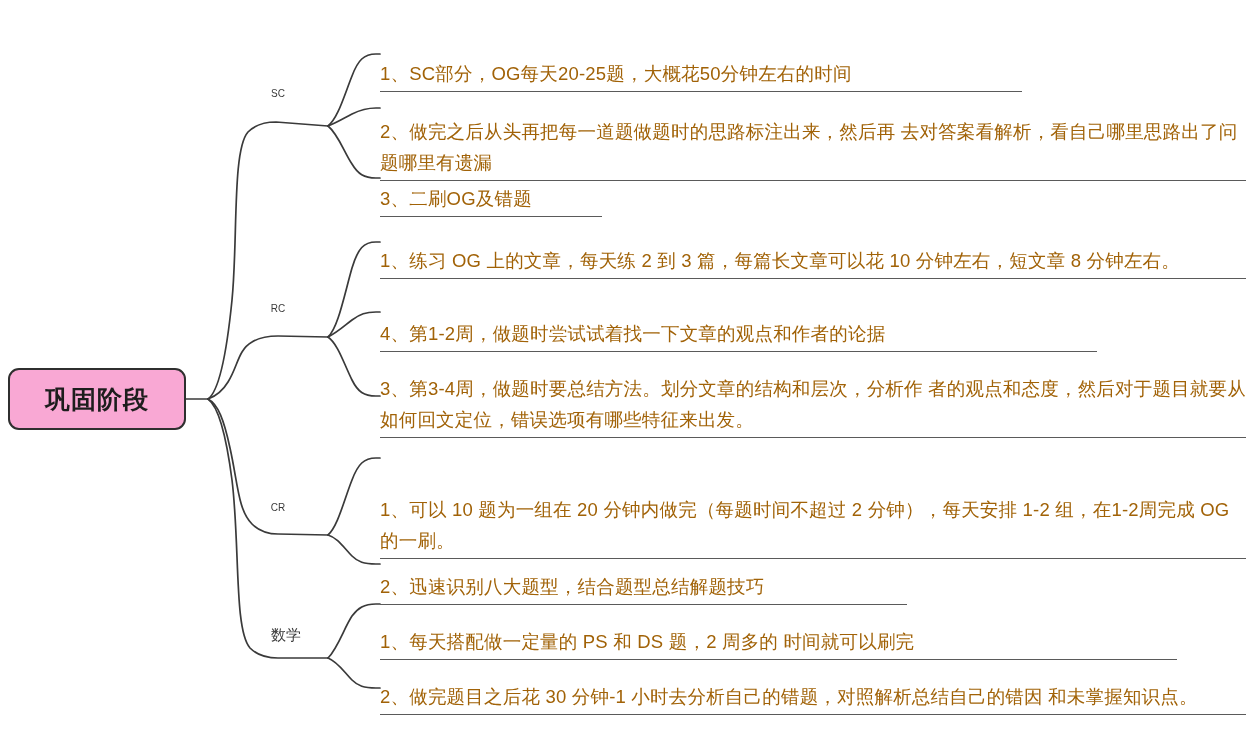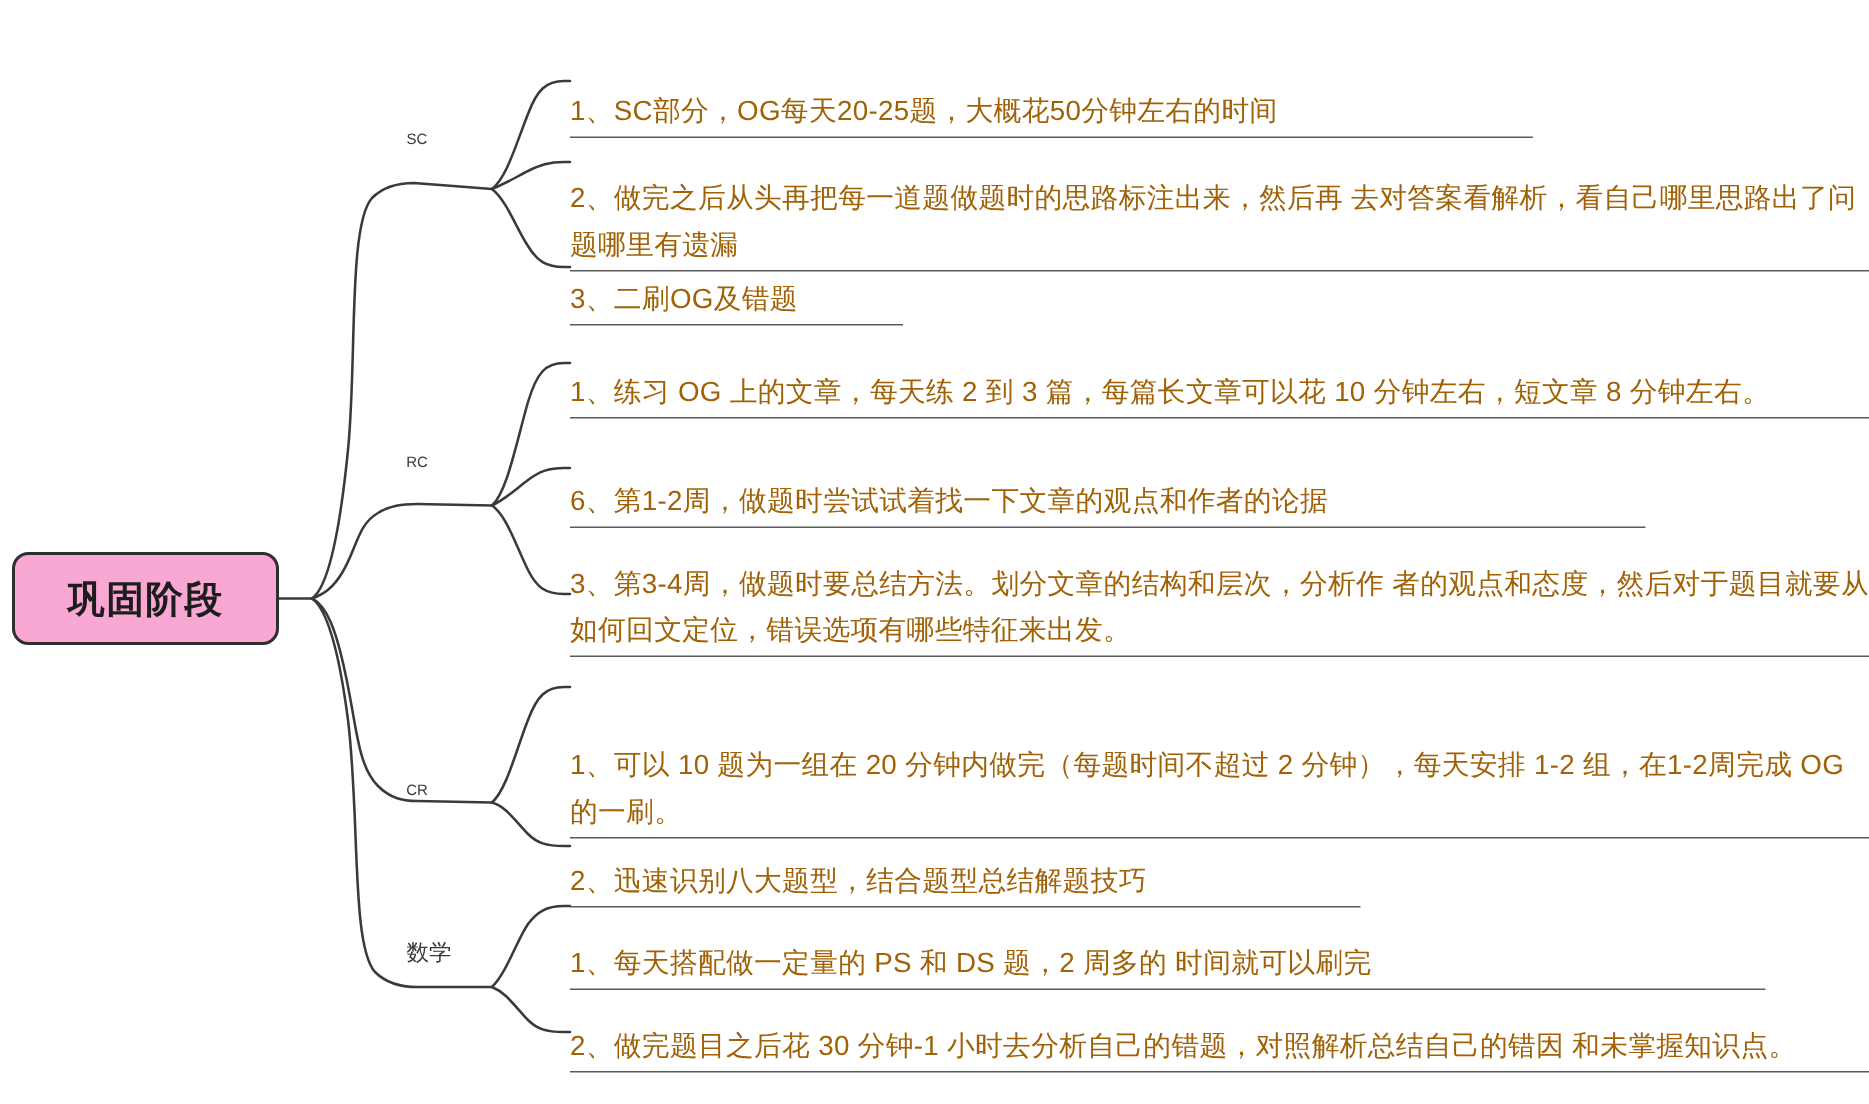--- a/index.html
+++ b/index.html
@@ -124,21 +124,21 @@
     <path d="M 328 658 C 338 648 344 628 352 616 C 358 608 364 604 376 604 L 380 604"></path>
     <path d="M 328 658 C 338 662 344 672 352 680 C 358 686 364 688 376 688 L 380 688"></path>
   </svg>
 
   <div class="root-node">
     <span class="root-label">巩固阶段</span>
   </div>
 
   <div class="branch-label" style="left:278px; top:88px;">SC</div>
   <div class="branch-label" style="left:278px; top:303px;">RC</div>
-  <div class="branch-label" style="left:278px; top:522px;">CR</div>
+  <div class="branch-label" style="left:278px; top:502px;">CR</div>
   <div class="branch-label cjk" style="left:286px; top:626px;">数学</div>
 
   <div class="leaf short" style="left:380px; top:22px; width:642px; --rule-w:100%;">
     <span class="leaf-text">1、SC部分，OG每天20-25题，大概花50分钟左右的时间</span>
     <span class="leaf-rule"></span>
   </div>
 
   <div class="leaf" style="left:380px; top:80px; width:866px;">
     <span class="leaf-text">2、做完之后从头再把每一道题做题时的思路标注出来，然后再 去对答案看解析，看自己哪里思路出了问题哪里有遗漏</span>
     <span class="leaf-rule"></span>
@@ -148,21 +148,21 @@
     <span class="leaf-text">3、二刷OG及错题</span>
     <span class="leaf-rule"></span>
   </div>
 
   <div class="leaf" style="left:380px; top:209px; width:866px;">
     <span class="leaf-text">1、练习 OG 上的文章，每天练 2 到 3 篇，每篇长文章可以花 10 分钟左右，短文章 8 分钟左右。</span>
     <span class="leaf-rule"></span>
   </div>
 
   <div class="leaf short" style="left:380px; top:282px; width:717px; --rule-w:100%;">
-    <span class="leaf-text">6、第1-2周，做题时尝试试着找一下文章的观点和作者的论据</span>
+    <span class="leaf-text">4、第1-2周，做题时尝试试着找一下文章的观点和作者的论据</span>
     <span class="leaf-rule"></span>
   </div>
 
   <div class="leaf" style="left:380px; top:337px; width:866px;">
     <span class="leaf-text">3、第3-4周，做题时要总结方法。划分文章的结构和层次，分析作 者的观点和态度，然后对于题目就要从如何回文定位，错误选项有哪些特征来出发。</span>
     <span class="leaf-rule"></span>
   </div>
 
   <div class="leaf" style="left:380px; top:458px; width:866px;">
     <span class="leaf-text">1、可以 10 题为一组在 20 分钟内做完（每题时间不超过 2 分钟），每天安排 1-2 组，在1-2周完成 OG 的一刷。</span>

